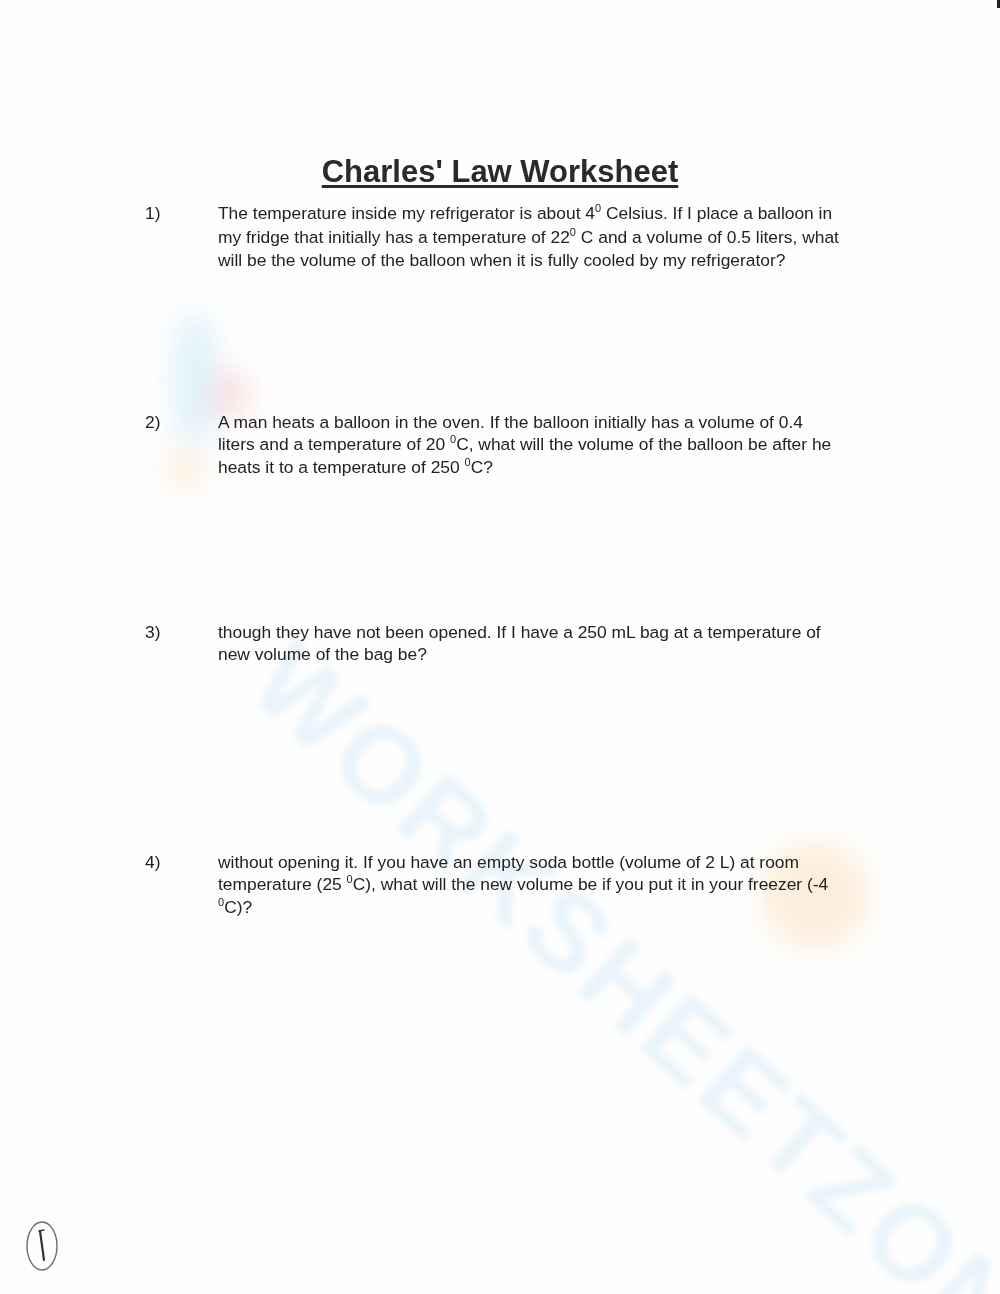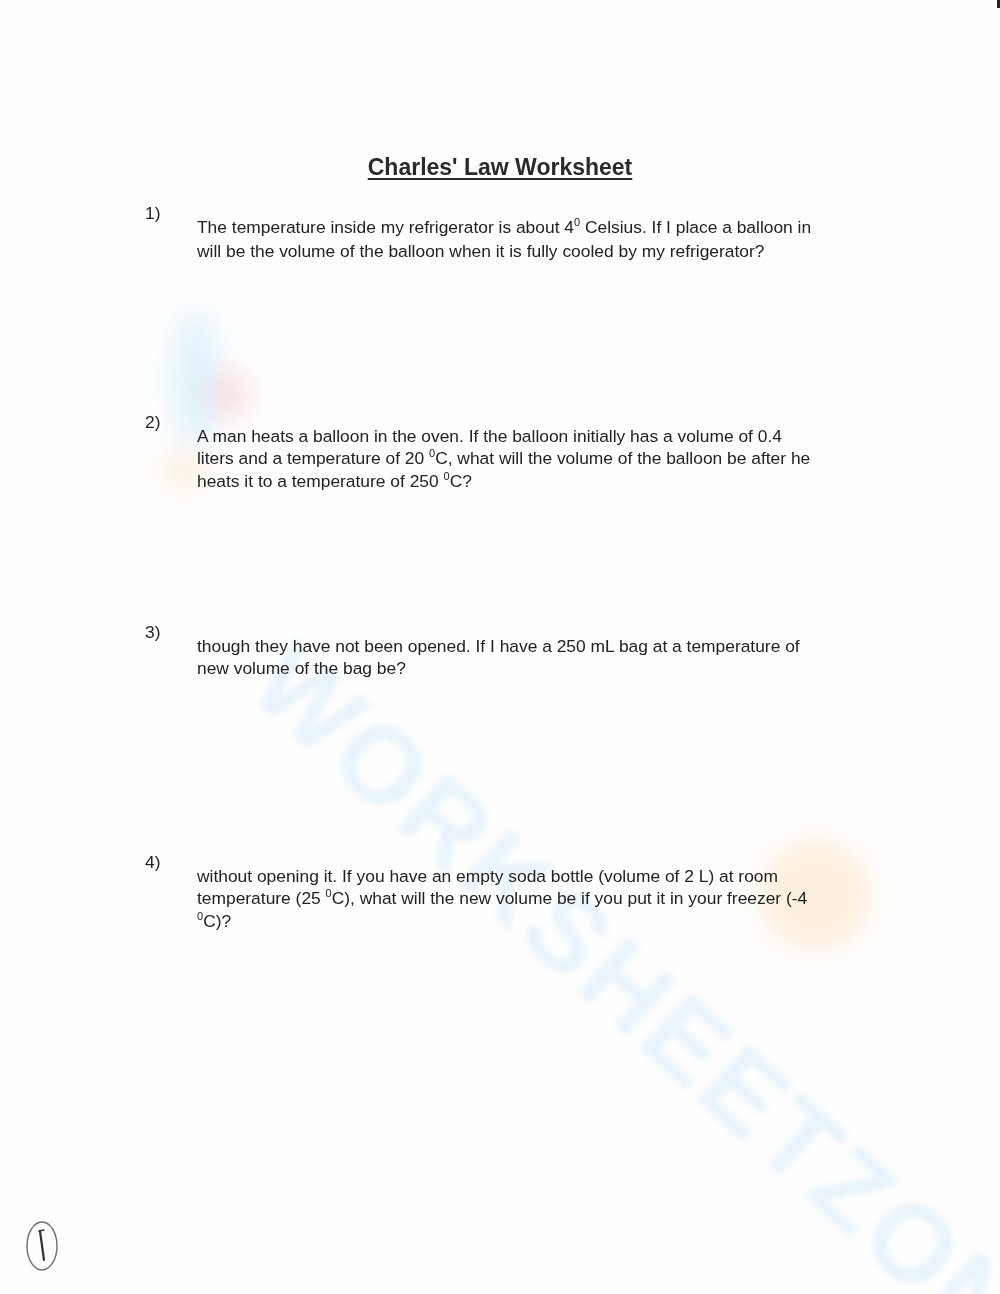--- a/index.html
+++ b/index.html
@@ -58,44 +58,43 @@
       filter: blur(3px);
       white-space: nowrap;
     }
     .title {
       position: absolute;
       top: 154px;
       left: 0;
       width: 1000px;
       text-align: center;
       font-weight: 700;
-      font-size: 23px;
+      font-size: 31px;
       text-decoration: underline;
       text-underline-offset: 3px;
       color: #2a2a2a;
     }
     .question {
       position: absolute;
       left: 145px;
       width: 720px;
       font-size: 17.4px;
       line-height: 21.5px;
       color: #222;
     }
     .q-num {
       position: absolute;
       left: 0;
       top: 0;
     }
     .q-text {
       position: absolute;
-      left: 52px;
+      left: 73px;
       top: 0;
       width: 660px;
-      margin-top: 14px;
     }
     .q-text .line { display: block; white-space: nowrap; }
     sup {
       font-size: 11px;
       vertical-align: 0;
       position: relative;
       top: -7px;
     }
     .page-number {
       position: absolute;
@@ -119,20 +118,21 @@
     <div class="wm-blob" style="left:610px; top:540px; width:110px; height:110px; background:#f9c27a;"></div>
     <div class="wm-text">WORKSHEETZONE</div>
   </div>
 
   <div class="title">Charles' Law Worksheet</div>
 
   <div class="question" style="top:203px;">
     <span class="q-num">1)</span>
     <div class="q-text">
       <span class="line"><span>The temperature inside my refrigerator is about 4</span><sup>0</sup><span> Celsius.  If I place a balloon in</span></span>
+      <span class="line"><span>my fridge that initially has a temperature of 22</span><sup>0</sup><span> C and a volume of 0.5 liters, what</span></span>
       <span class="line"><span>will be the volume of the balloon when it is fully cooled by my refrigerator?</span></span>
     </div>
   </div>
 
   <div class="question" style="top:412px;">
     <span class="q-num">2)</span>
     <div class="q-text">
       <span class="line"><span>A man heats a balloon in the oven.  If the balloon initially has a volume of 0.4</span></span>
       <span class="line"><span>liters and a temperature of 20 </span><sup>0</sup><span>C, what will the volume of the balloon be after he</span></span>
       <span class="line"><span>heats it to a temperature of 250 </span><sup>0</sup><span>C?</span></span>

